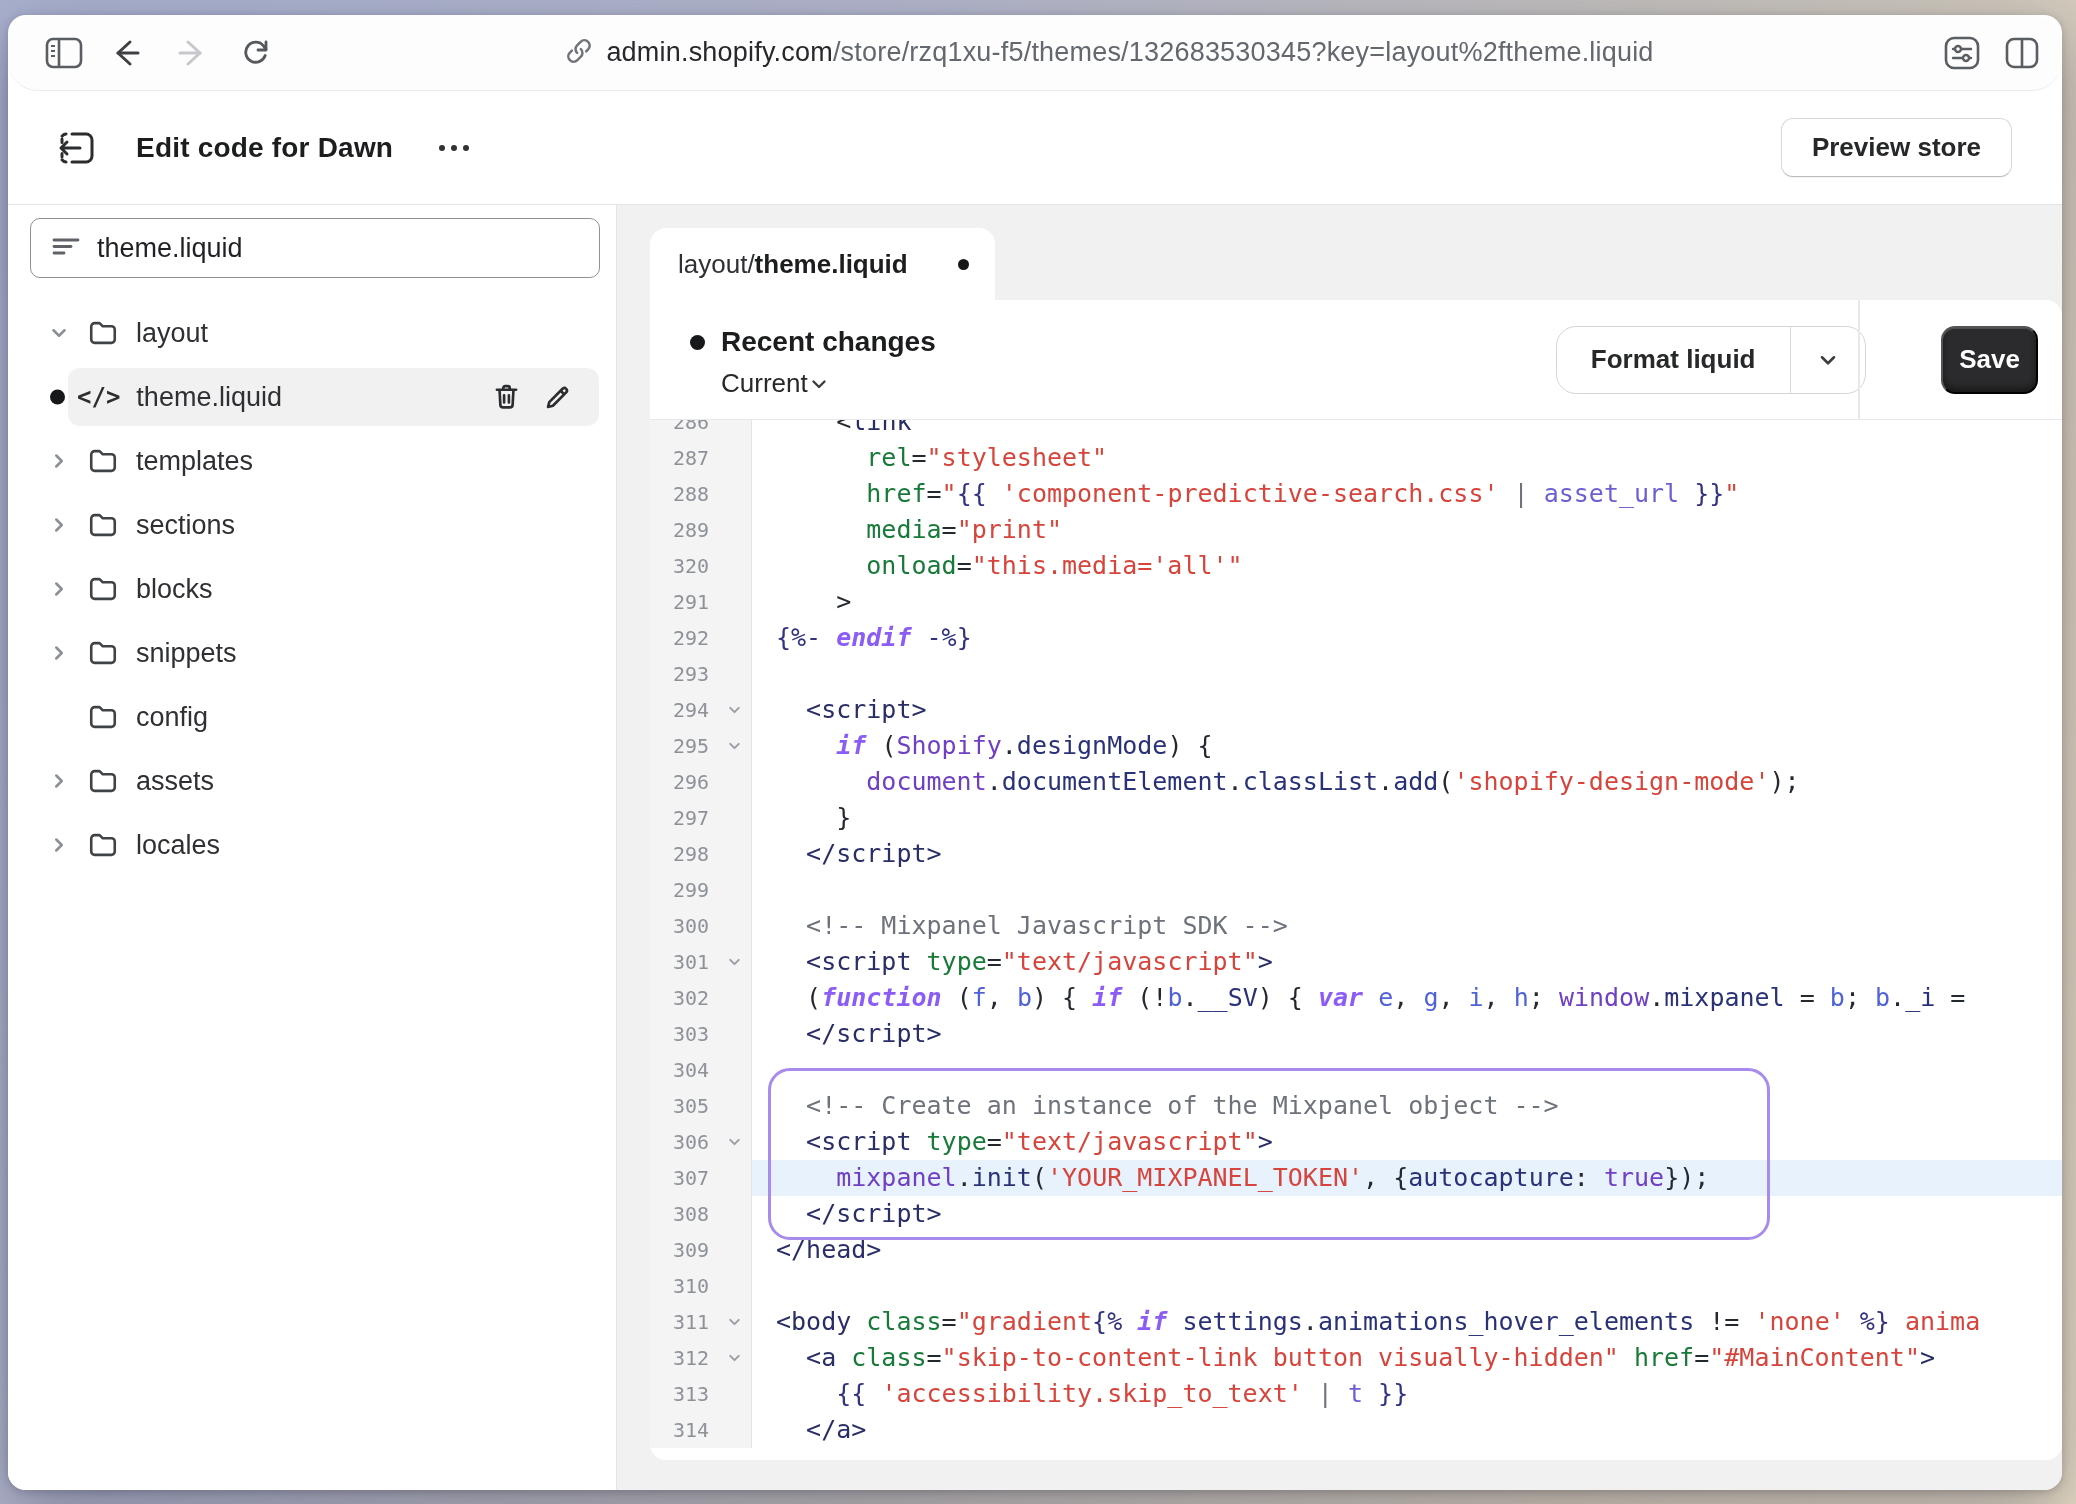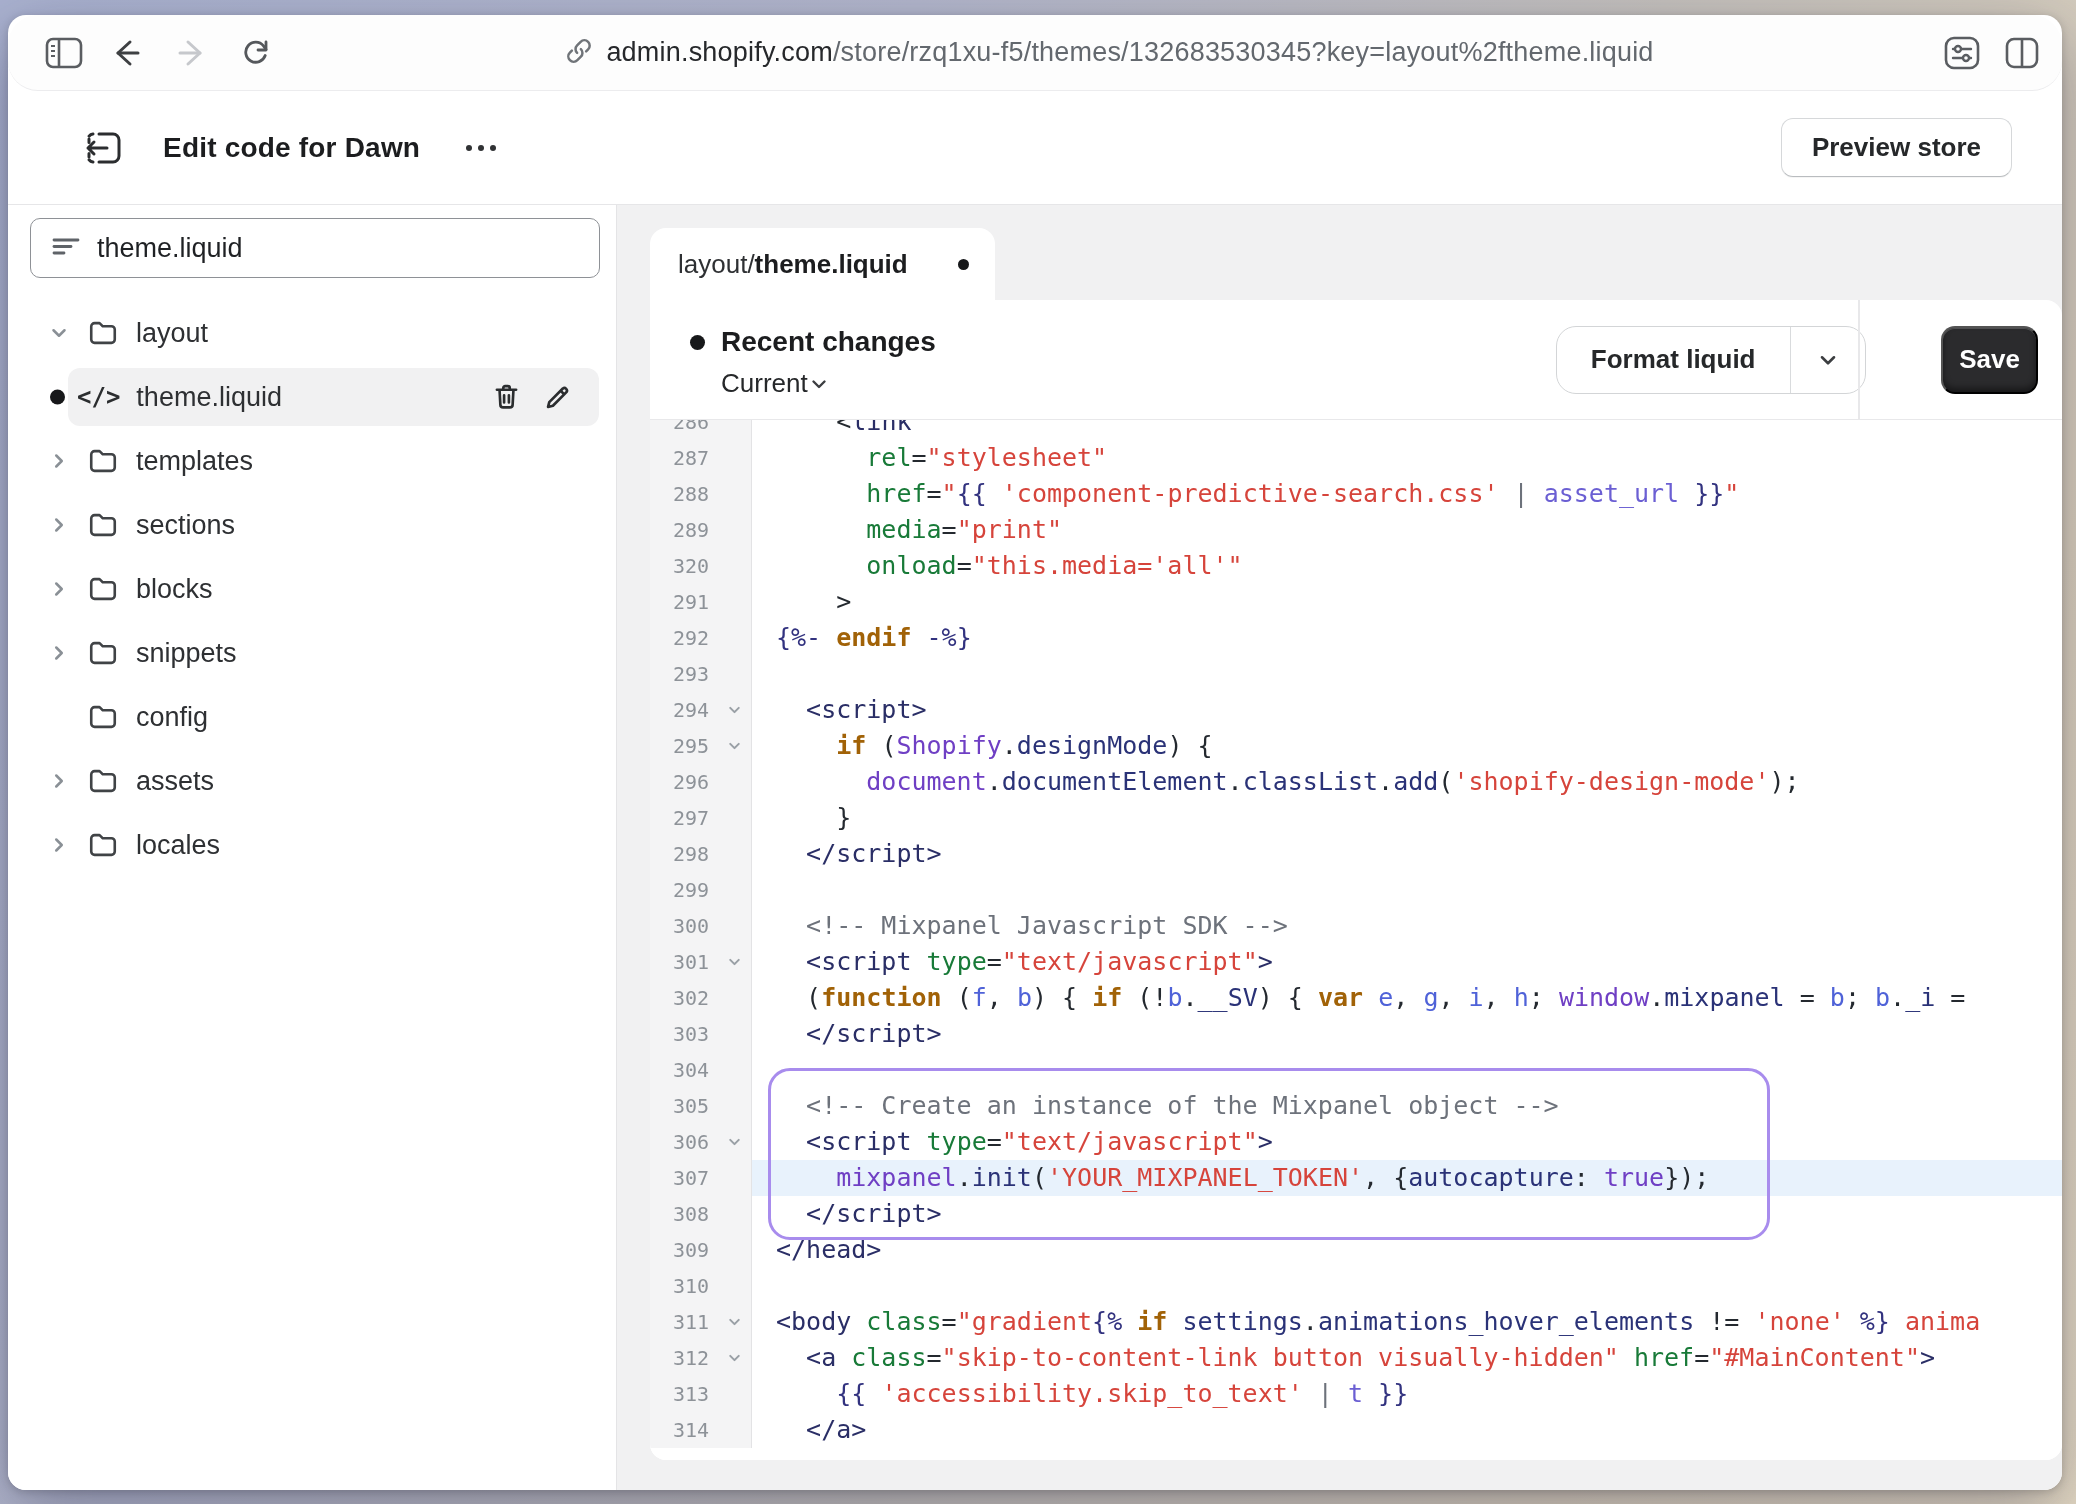--- a/index.html
+++ b/index.html
@@ -23,21 +23,21 @@
   .bicon { display:flex; align-items:center; justify-content:center; width:44px; height:44px; border-radius:8px; }
   .bicon svg { display:block; }
   .url-box { flex:1; display:flex; align-items:center; justify-content:center; gap:12px; min-width:0; }
   .url-text { font-size:27px; letter-spacing:.2px; white-space:nowrap; }
   .url-domain { color:#26282b; }
   .url-path { color:#63686e; }
   .bar-right { display:flex; align-items:center; gap:16px; margin-right:6px; }
   
   .app-header {
     height:114px; background:#fff; border-bottom:1.5px solid #e6e6e8;
-    display:flex; align-items:center; padding:0 50px 0 73px; flex:0 0 auto;
+    display:flex; align-items:center; padding:0 50px 0 46px; flex:0 0 auto;
   }
   .exit-btn { width:46px; height:46px; display:flex; align-items:center; justify-content:center; border-radius:10px; }
   .app-title { font-size:28px; font-weight:700; color:#1c1d1f; margin-left:36px; letter-spacing:.2px; }
   .dots-btn { margin-left:36px; display:flex; gap:6px; padding:10px; border-radius:8px; }
   .dots-btn i { width:6px; height:6px; border-radius:50%; background:#303234; }
   .spacer { flex:1; }
   .preview-btn {
     font-size:26px; font-weight:600; color:#26282a; background:#fff;
     border:1.5px solid #d6d8da; border-bottom-color:#b9bcbf; border-radius:12px;
     padding:13px 30px; box-shadow:0 1px 0 rgba(0,0,0,.04);
@@ -105,21 +105,21 @@
   .gut .num { font-family:"DejaVu Sans Mono",monospace; font-size:20px; color:#8d9298; padding-right:42px; }
   .gut .fold { position:absolute; right:8px; top:50%; transform:translateY(-50%); display:flex; }
   .codecell {
     flex:1; font-family:"DejaVu Sans Mono",monospace; font-size:25px; line-height:36px;
     white-space:pre; color:#24292f; padding-left:24px; min-width:0;
   }
   .crow.active .codecell { background:#e8f2fc; }
   .tok-tag { color:#2a2e66; }
   .tok-attr { color:#187a38; }
   .tok-str { color:#d6443b; }
-  .tok-kw  { color:#a16207; font-weight:700; }
+  .tok-kw  { color:#8b5cf6; font-weight:700;font-style:italic; }
   .tok-pvar{ color:#6f3fc4; }
   .tok-bvar{ color:#4f62d8; }
   .tok-prop{ color:#2a3277; }
   .tok-cmt { color:#6d727b; }
   .tok-pun { color:#24292f; }
   .tok-pipe{ color:#6d727b; }
   .tok-fil { color:#6b5fd3; }
   .tok-brc { color:#32327f; }
   .annotation-box {
     position:absolute; left:118px; top:648px; width:1002px; height:172px;

